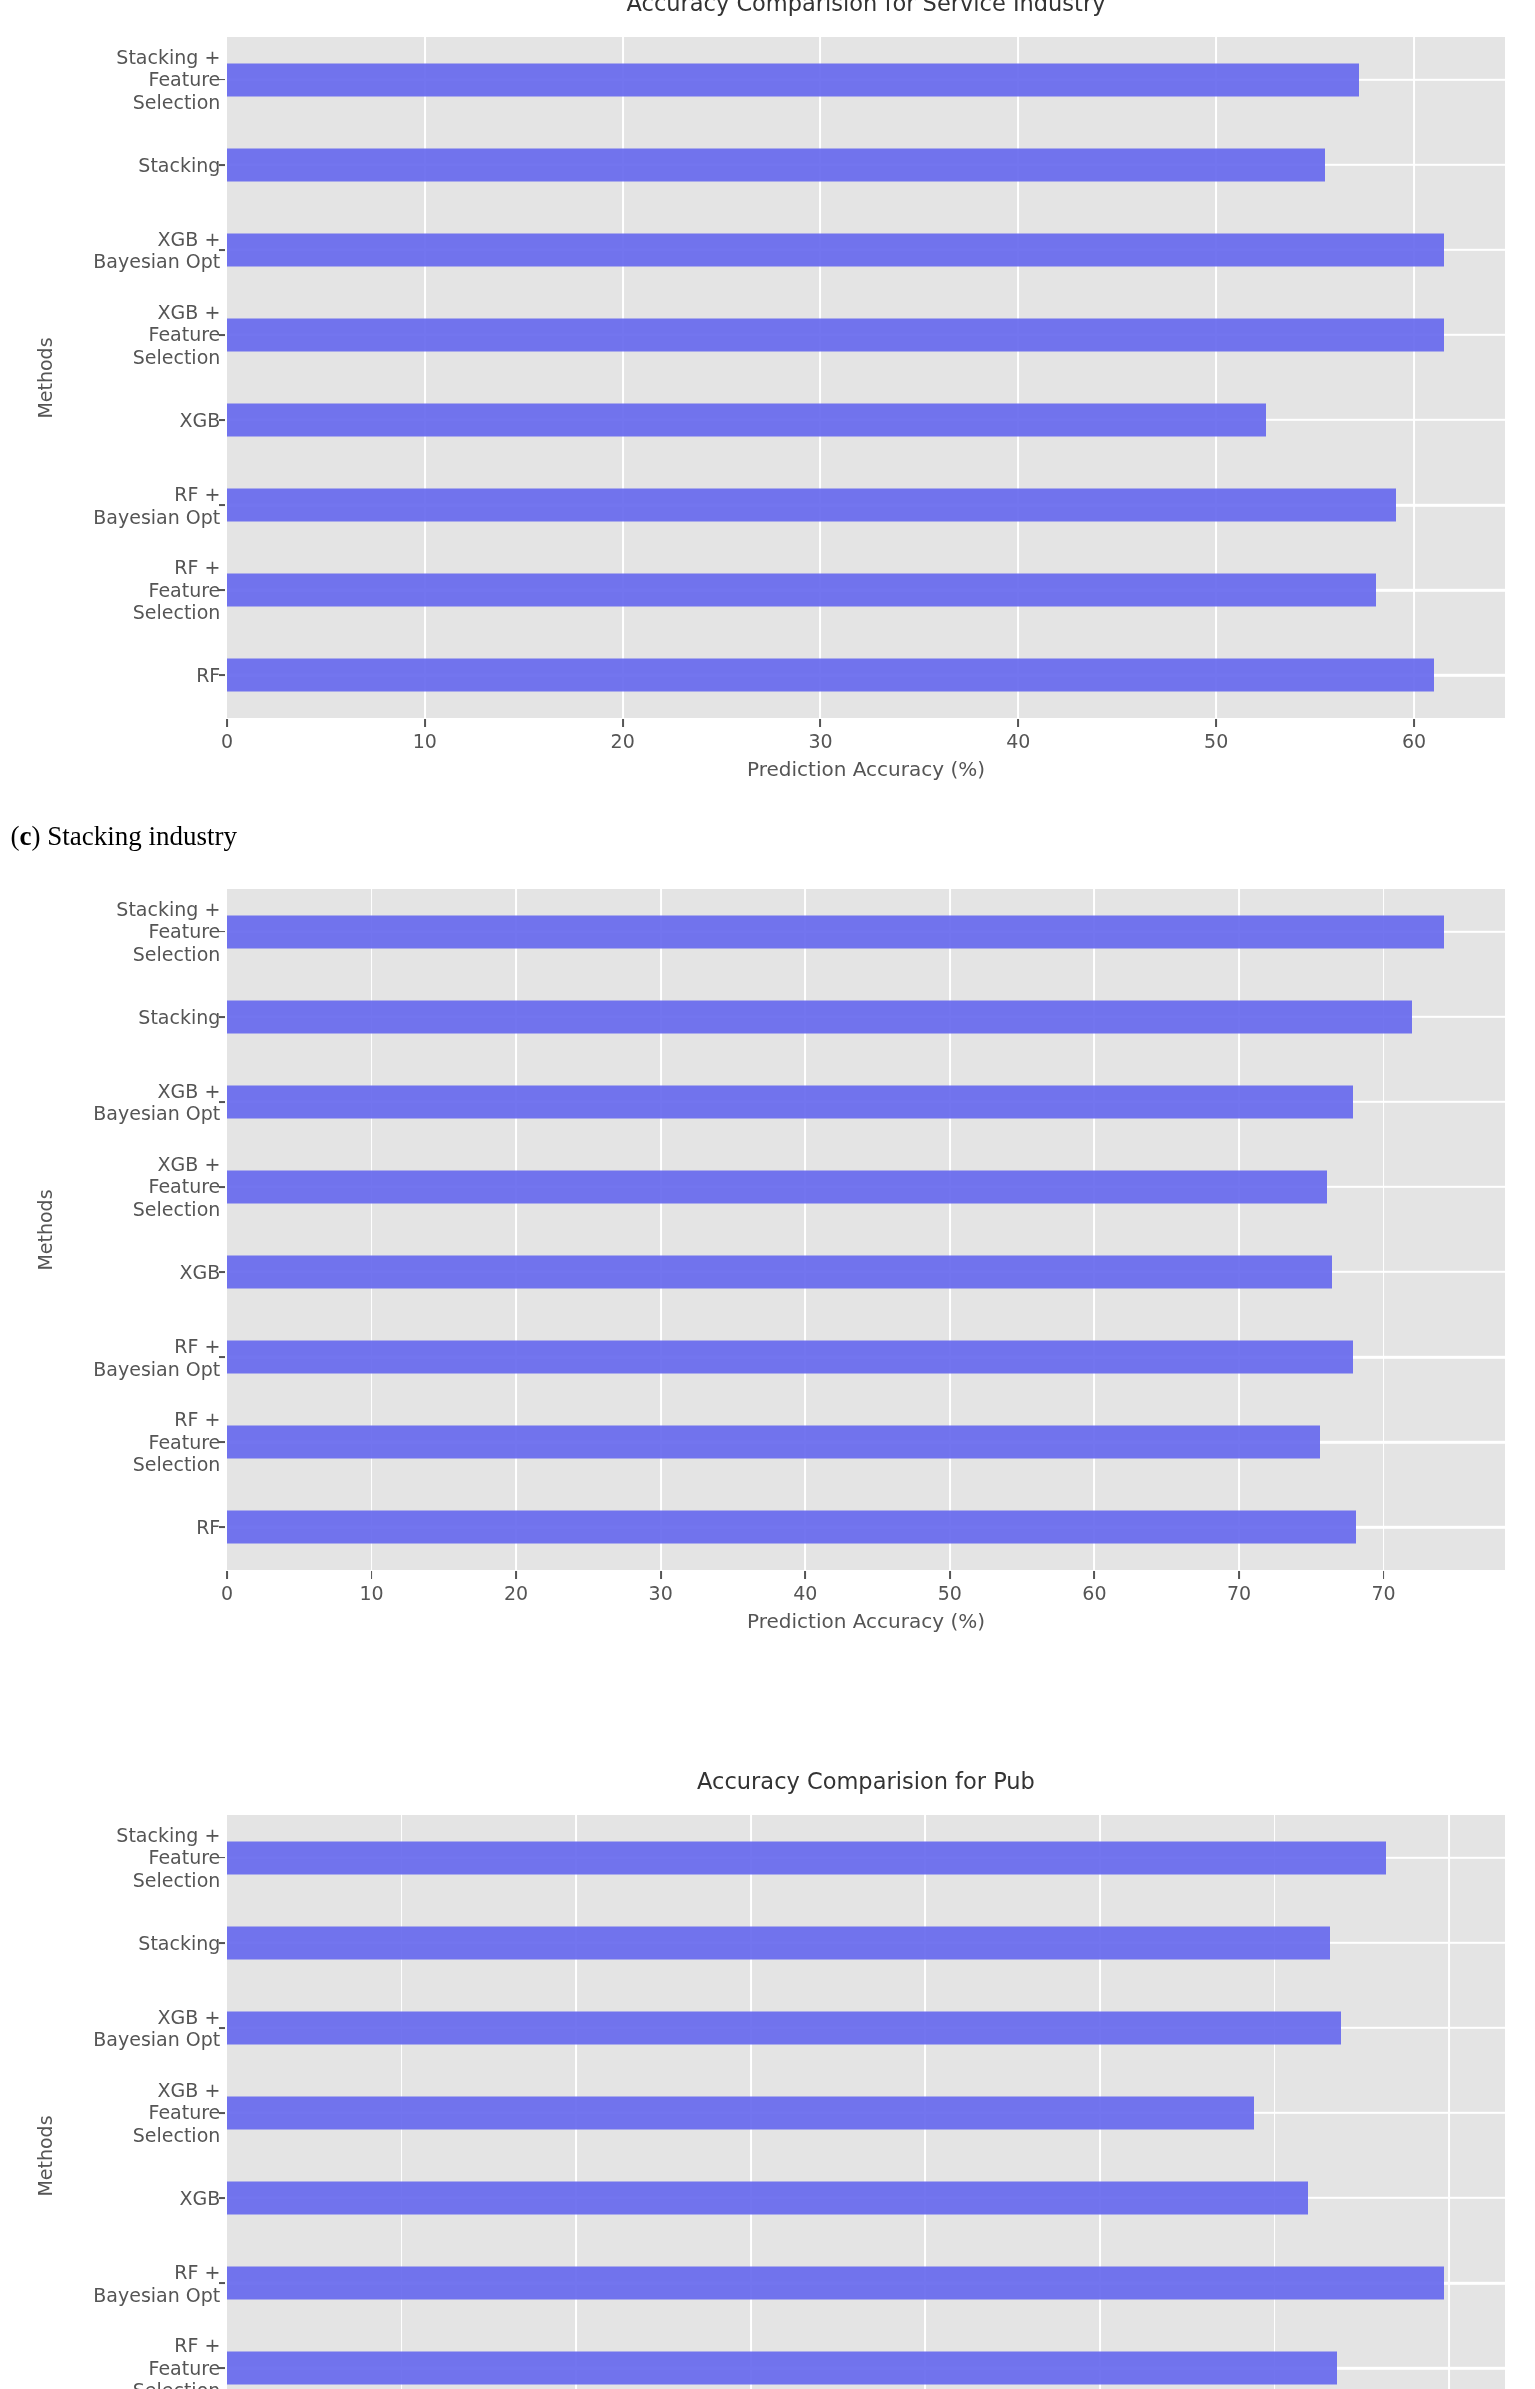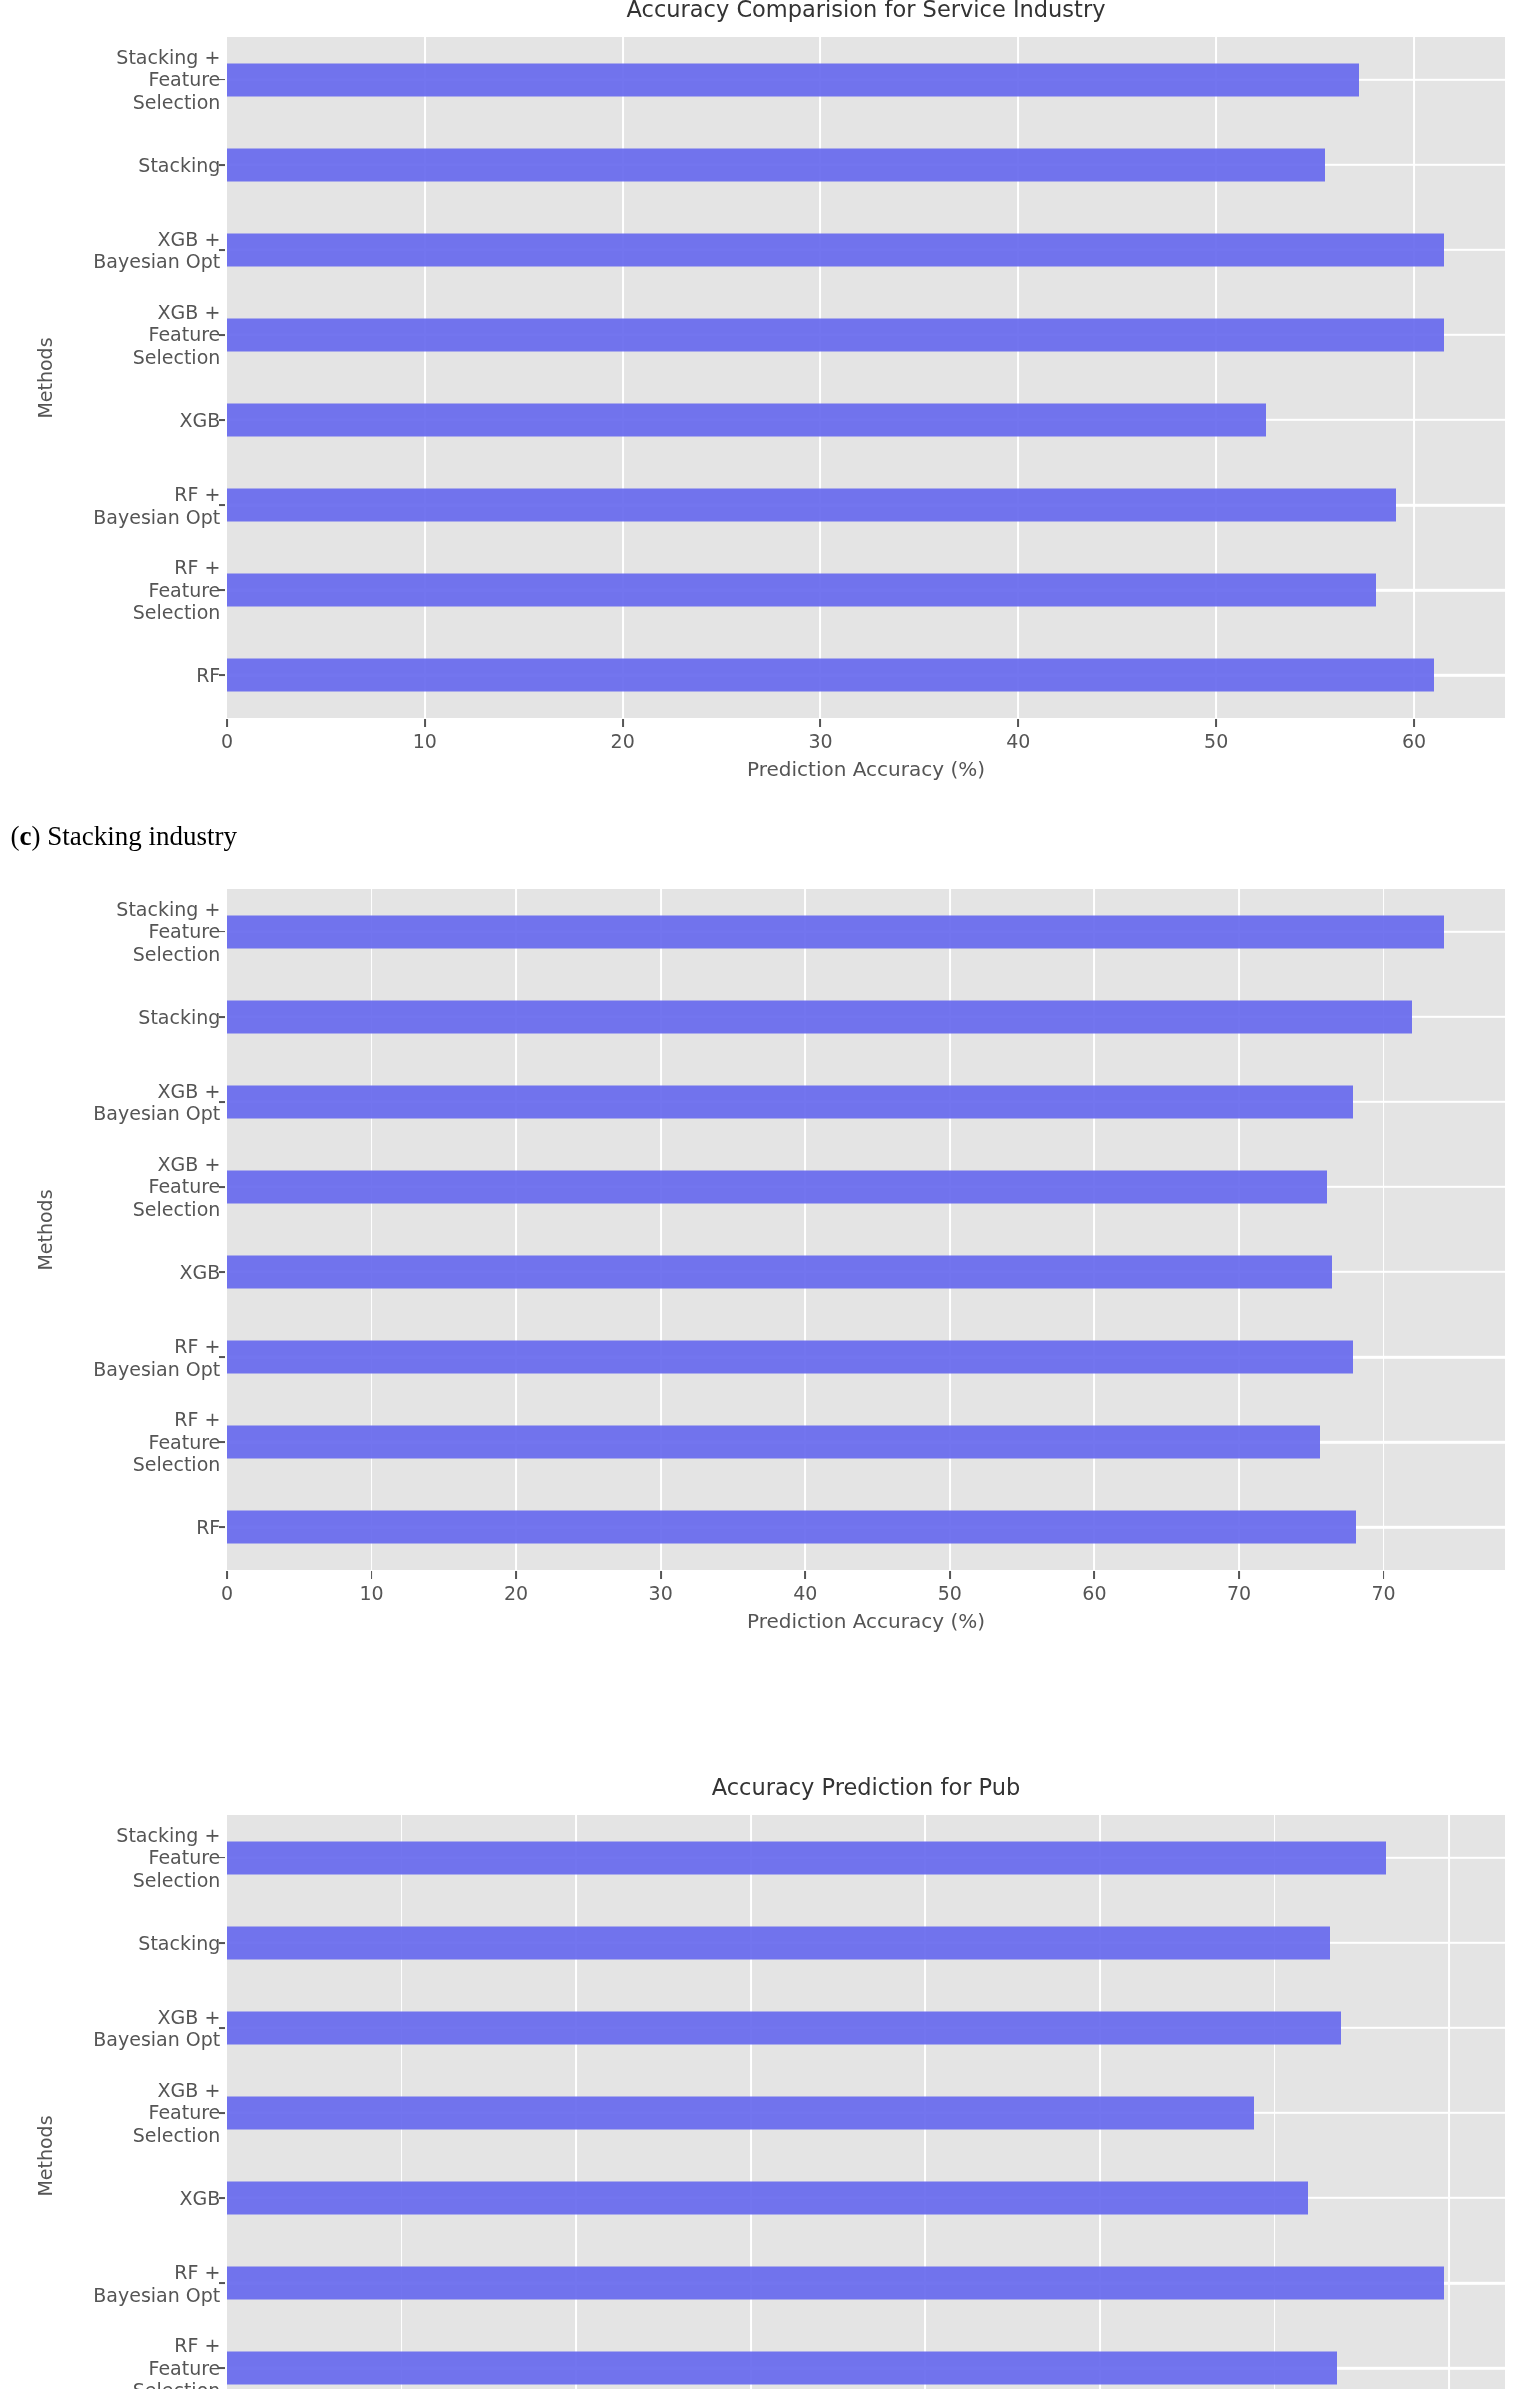--- a/index.html
+++ b/index.html
@@ -1,18 +1,18 @@
 <!DOCTYPE html>
 <html style="font-size:7.6px"><head>
 <meta charset="utf-8">
 <style>
   html,body{margin:0;padding:0;background:#ffffff;}
   body{width:1535px;height:2669px;font-family:"DejaVu Sans",sans-serif;overflow:hidden;}
   .fig-block{height:889px;box-sizing:border-box;}
-  .title-row{margin-left:227px;width:1278px;height:37px;display:flex;justify-content:center;align-items:flex-end;box-sizing:border-box;padding-bottom:15px;}
+  .title-row{margin-left:227px;width:1278px;height:37px;display:flex;justify-content:center;align-items:flex-end;box-sizing:border-box;padding-bottom:21px;}
   .title-row .title{font-size:22.5px;color:#333333;white-space:nowrap;}
   .main-row{position:relative;margin-left:227px;width:1278px;height:681px;}
   .plot{position:absolute;left:0;top:0;width:100%;height:100%;background:#E4E4E4;}
   .hgrid{position:absolute;left:0;right:0;height:2.4px;background:#ffffff;transform:translateY(-50%);z-index:1;}
   .vgrid{position:absolute;top:0;bottom:0;width:1.9px;background:#ffffff;transform:translateX(-50%);z-index:1;}
   .bar{position:absolute;left:0;height:33px;background:rgba(104,106,238,0.93);transform:translateY(-50%);z-index:2;}
   .ytickmark{position:absolute;left:-8.1px;width:6.2px;height:1.9px;background:#555555;transform:translateY(-50%);}
   .ycats{position:absolute;right:100%;margin-right:6.7px;top:0;height:100%;width:187px;}
   .ycat{position:absolute;right:0;transform:translateY(-50%);text-align:right;font-size:19px;line-height:22.5px;color:#555555;white-space:nowrap;}
   .ylab{position:absolute;left:-182px;top:50%;transform:translate(-50%,-50%) rotate(-90deg);font-size:19px;color:#555555;white-space:nowrap;}
@@ -165,21 +165,21 @@
       <div class="xtickmark" style="left: 90.4977%;"></div>
       <div class="xticklab" style="left: 90.4977%;">70</div>
     </div>
   <div class="xlabel-row">
     <span>Prediction Accuracy (%)</span>
   </div>
 </section>
 
 <section class="fig-block">
   <div class="title-row">
-    <span class="title">Accuracy Prediction for Pub</span>
+    <span class="title">Accuracy Comparision for Pub</span>
   </div>
   <div class="main-row">
     <span class="ylab">Methods</span>
     <div class="ycats">
         <div class="ycat" style="top: 6.25%;">Stacking +<br>Feature<br>Selection</div>
         <div class="ycat" style="top: 18.75%;">Stacking</div>
         <div class="ycat" style="top: 31.25%;">XGB +<br>Bayesian Opt</div>
         <div class="ycat" style="top: 43.75%;">XGB +<br>Feature<br>Selection</div>
         <div class="ycat" style="top: 56.25%;">XGB</div>
         <div class="ycat" style="top: 68.75%;">RF +<br>Bayesian Opt</div>

